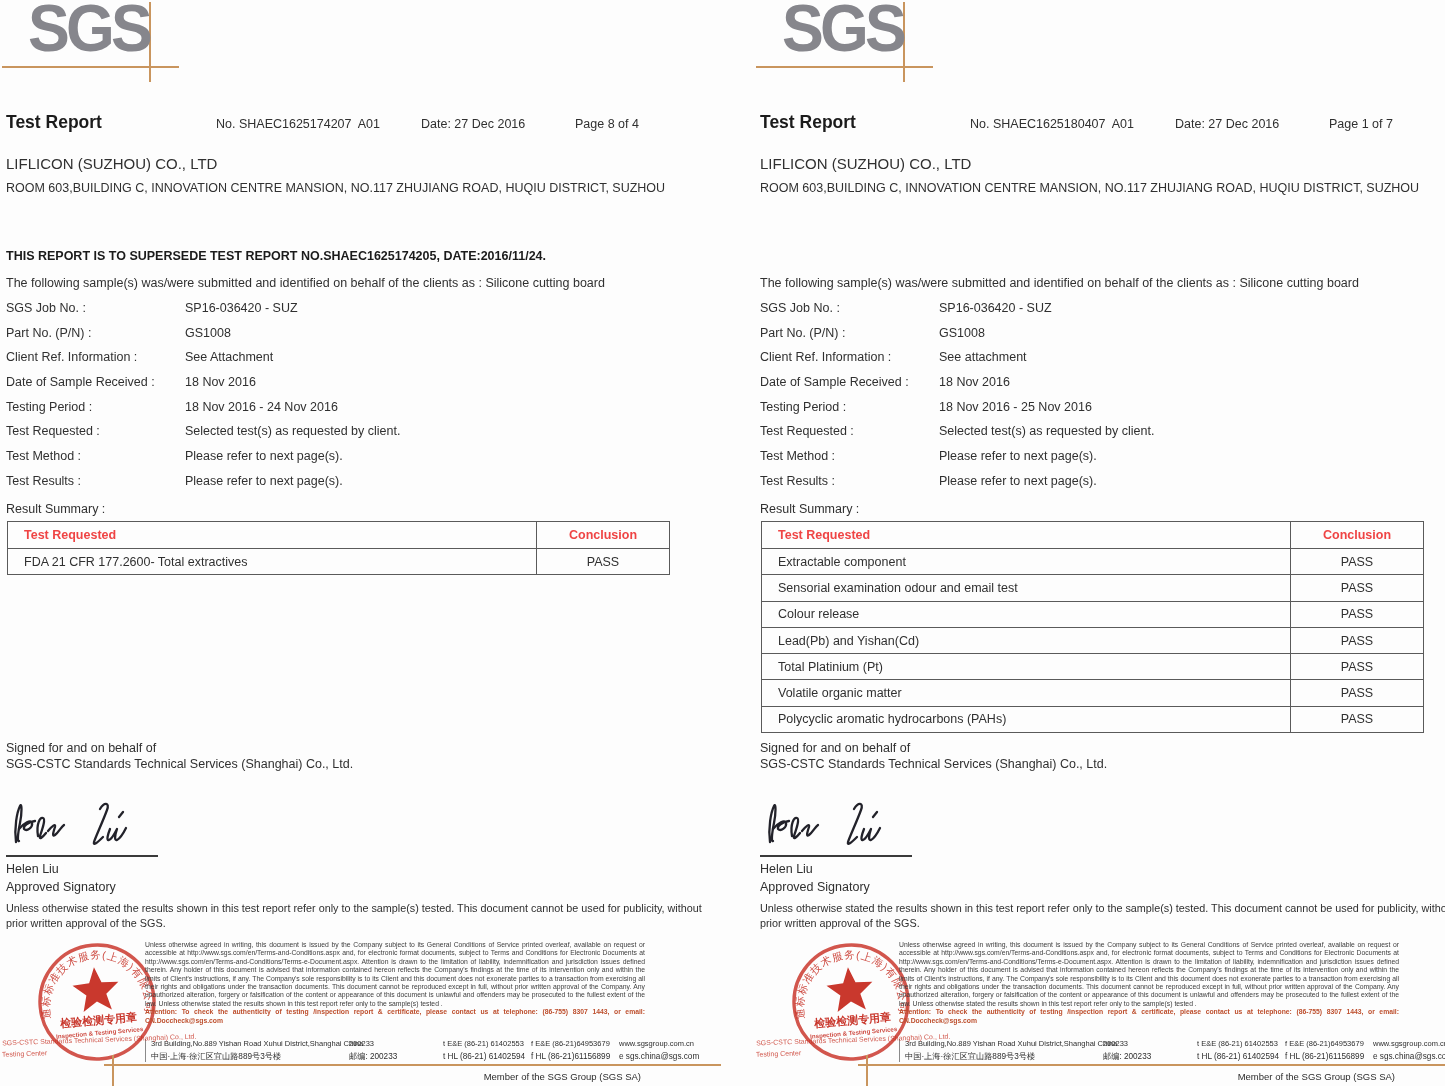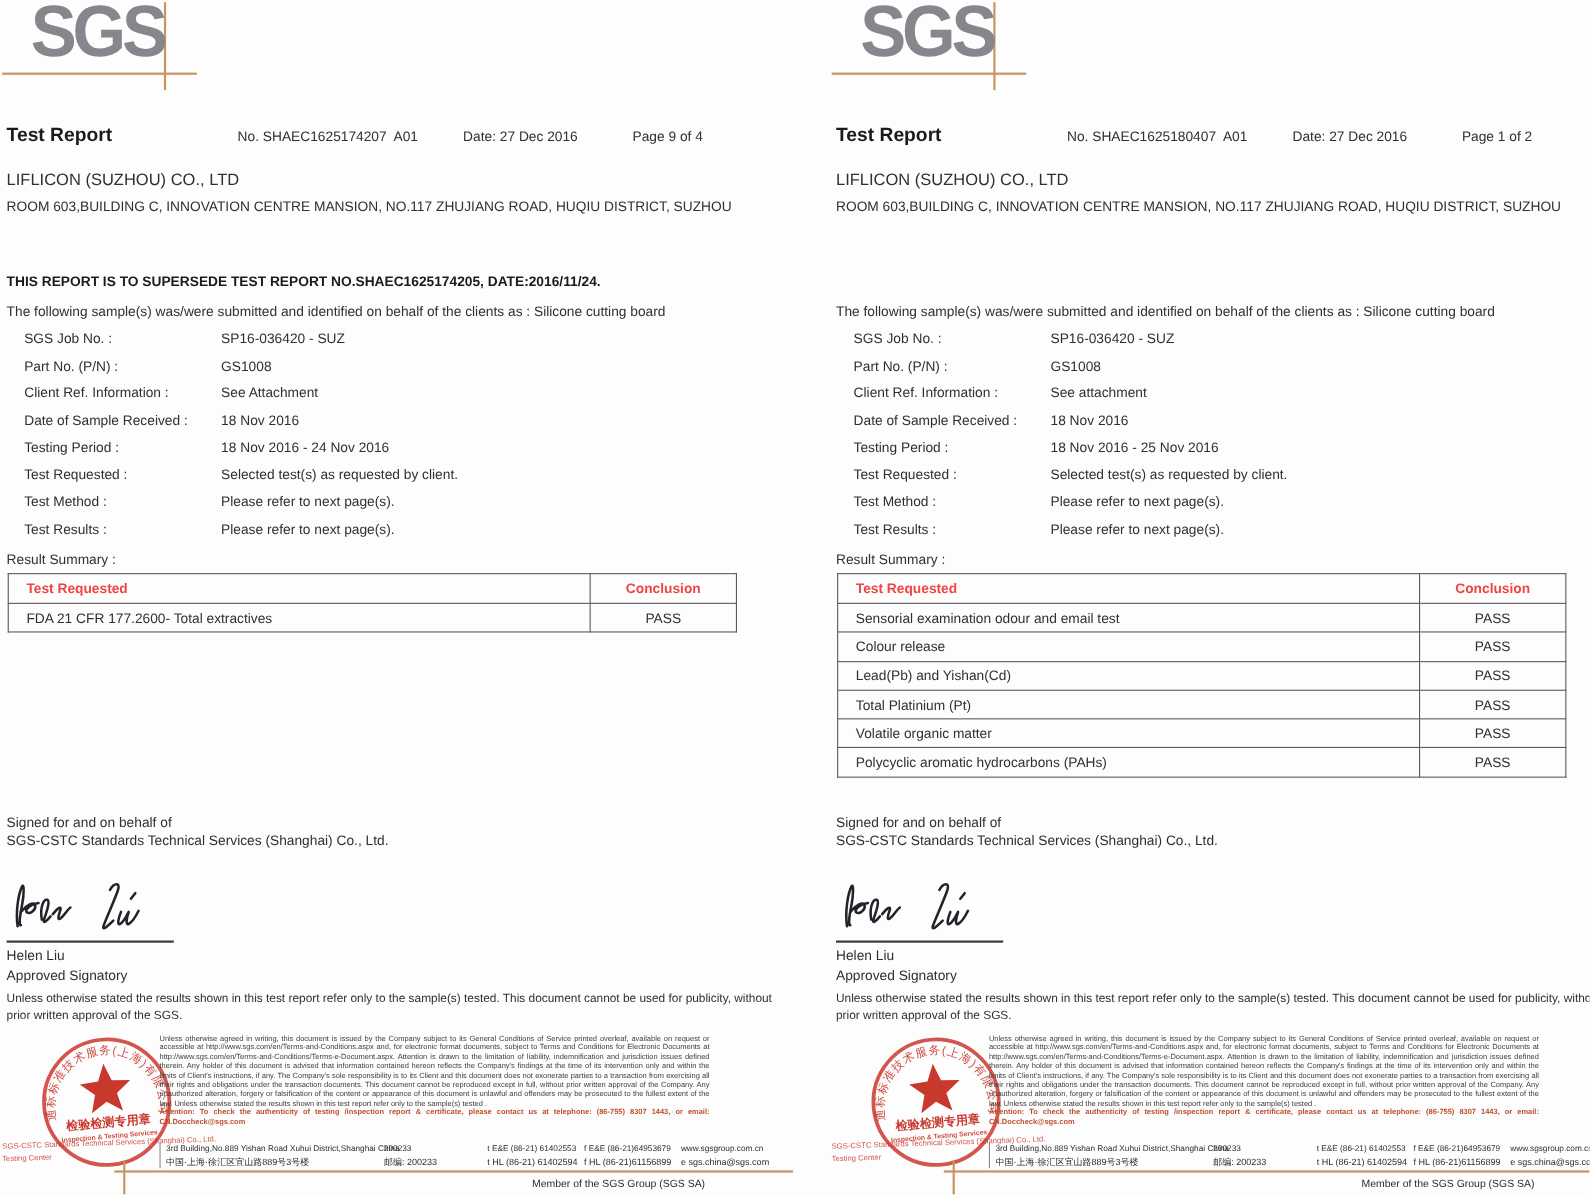--- a/index.html
+++ b/index.html
@@ -24,21 +24,21 @@
   .hdr-page  { position:absolute; top:117px; left:573px; font-size:12.5px; }
 
   .client-name { position:absolute; top:155px; left:4px; font-size:15px; }
   .client-addr { position:absolute; top:178px; left:4px; width:706px; font-size:12.5px; line-height:21.5px; }
 
   .supersede { position:absolute; top:249px; left:4px; font-size:12.5px; font-weight:bold; color:#1b1b1b; }
   .sample-line { position:absolute; top:276px; left:4px; width:712px; font-size:12.5px; }
 
   .kv { position:absolute; top:301px; left:4px; width:700px; }
   .kv-row { display:flex; height:24.7px; align-items:flex-start; font-size:12.5px; }
-  .kv-label { width:179px; flex:none;margin-left:16px; }
+  .kv-label { width:179px; flex:none; }
   .kv-value { flex:1; }
 
   .result-summary-label { position:absolute; top:502px; left:4px; font-size:12.5px; }
 
   .summary { position:absolute; top:521px; left:5px; width:663px; border-collapse:collapse; font-size:12.5px; }
   .summary th, .summary td { border:1.5px solid #5a5a5a; }
   .summary th { font-weight:bold; color:#ef4444; text-align:left; height:27px; padding-left:16px; }
   .summary td { height:26.3px; padding-left:16px; }
   .summary .c-con { width:133px; text-align:center; padding-left:0; }
 
@@ -85,21 +85,21 @@
 
   <section class="page">
     <div class="sheet">
       <div class="logo-hline"></div>
       <div class="logo-vline"></div>
       <div class="logo-text">SGS</div>
 
       <div class="hdr-title">Test Report</div>
       <div class="hdr-no">No. SHAEC1625174207  A01</div>
       <div class="hdr-date">Date: 27 Dec 2016</div>
-      <div class="hdr-page">Page 9 of 4</div>
+      <div class="hdr-page">Page 8 of 4</div>
 
       <div class="client-name">LIFLICON (SUZHOU) CO., LTD</div>
       <div class="client-addr">ROOM 603,BUILDING C, INNOVATION CENTRE MANSION, NO.117 ZHUJIANG ROAD, HUQIU DISTRICT, SUZHOU</div>
 
       <div class="supersede">THIS REPORT IS TO SUPERSEDE TEST REPORT NO.SHAEC1625174205, DATE:2016/11/24.</div>
       <div class="sample-line">The following sample(s) was/were submitted and identified on behalf of the clients as : Silicone cutting board</div>
 
       <div class="kv">
         <div class="kv-row">
             <span class="kv-label">SGS Job No. :</span>
@@ -216,21 +216,21 @@
 
   <section class="page page--right">
     <div class="sheet">
       <div class="logo-hline"></div>
       <div class="logo-vline"></div>
       <div class="logo-text">SGS</div>
 
       <div class="hdr-title">Test Report</div>
       <div class="hdr-no">No. SHAEC1625180407  A01</div>
       <div class="hdr-date">Date: 27 Dec 2016</div>
-      <div class="hdr-page">Page 1 of 2</div>
+      <div class="hdr-page">Page 1 of 7</div>
 
       <div class="client-name">LIFLICON (SUZHOU) CO., LTD</div>
       <div class="client-addr">ROOM 603,BUILDING C, INNOVATION CENTRE MANSION, NO.117 ZHUJIANG ROAD, HUQIU DISTRICT, SUZHOU</div>
 
       <div class="sample-line">The following sample(s) was/were submitted and identified on behalf of the clients as : Silicone cutting board</div>
 
       <div class="kv">
         <div class="kv-row">
             <span class="kv-label">SGS Job No. :</span>
             <span class="kv-value">SP16-036420 - SUZ</span>
@@ -268,20 +268,24 @@
       <div class="result-summary-label">Result Summary :</div>
 
       <table class="summary">
         <thead>
           <tr>
             <th>Test Requested</th>
             <th class="c-con">Conclusion</th>
           </tr>
         </thead>
         <tbody>
+          <tr>
+            <td>Extractable component</td>
+            <td class="c-con">PASS</td>
+          </tr>
           <tr>
             <td>Sensorial examination odour and email test</td>
             <td class="c-con">PASS</td>
           </tr>
           <tr>
             <td>Colour release</td>
             <td class="c-con">PASS</td>
           </tr>
           <tr>
             <td>Lead(Pb) and Yishan(Cd)</td>

